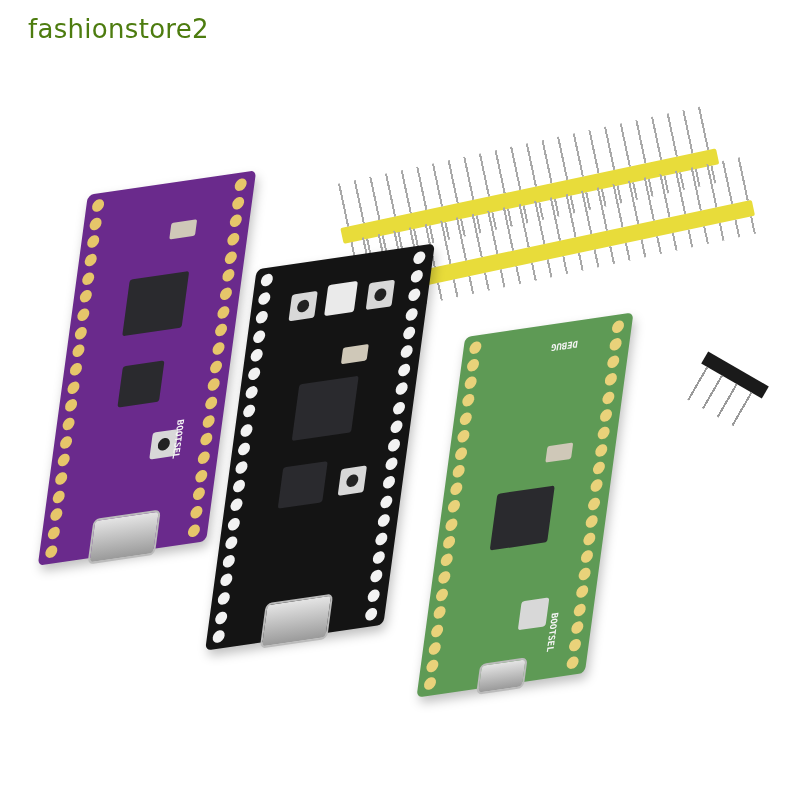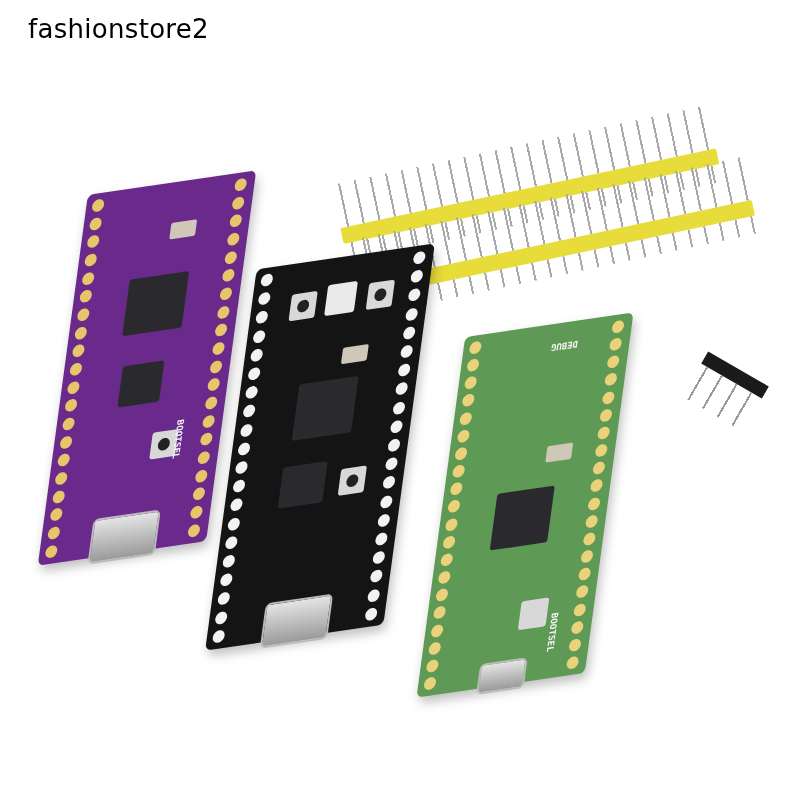--- a/index.html
+++ b/index.html
@@ -1,17 +1,17 @@
 <!DOCTYPE html>
 <html><head>
 <meta charset="utf-8">
 <style>
   html,body{margin:0;padding:0;background:#ffffff;}
   .canvas{position:relative;width:800px;height:800px;overflow:hidden;background:#ffffff;font-family:"DejaVu Sans",sans-serif;}
-  .watermark{position:absolute;left:28px;top:14px;font-size:26px;color:#000000;font-family:"DejaVu Sans",sans-serif;letter-spacing:0.3px;}
+  .watermark{position:absolute;left:28px;top:14px;font-size:26px;color:#4d7c0f;font-family:"DejaVu Sans",sans-serif;letter-spacing:0.3px;}
   .board{position:absolute;border-radius:6px;box-shadow:3px 6px 10px rgba(0,0,0,0.25);}
   .purple{left:62px;top:188px;width:170px;height:360px;background:#6a2a8c;transform:skewY(-16deg) rotate(8deg);}
   .black{left:230px;top:262px;width:180px;height:370px;background:#141414;transform:skewY(-16deg) rotate(8deg);}
   .green{left:440px;top:330px;width:170px;height:350px;background:#5e9a55;transform:skewY(-16deg) rotate(8deg);}
   .pins{position:absolute;top:6px;bottom:6px;width:14px;display:flex;flex-direction:column;justify-content:space-between;}
   .pins.l{left:6px}.pins.r{right:6px}
   .pad{width:12px;height:12px;border-radius:50%;}
   .purple .pad{background:#e6c66a;}
   .black .pad{background:#f2f2f2;}
   .green .pad{background:#e9d27a;}

